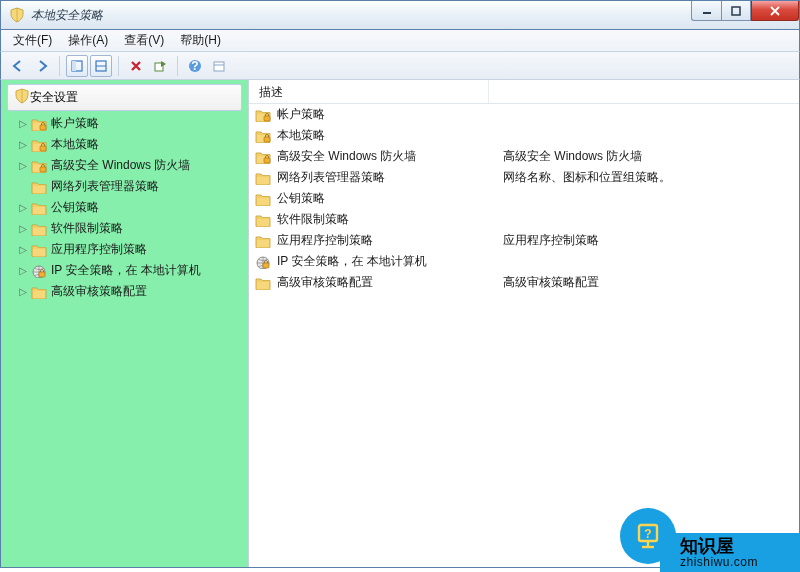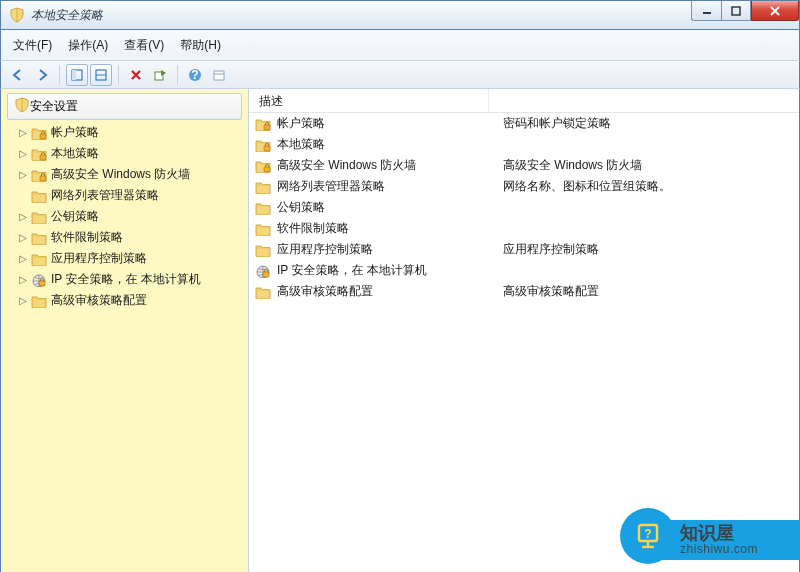--- a/index.html
+++ b/index.html
@@ -10,32 +10,32 @@
 .titlebar .icon { width: 16px; height: 16px; margin-right: 6px; display: inline-flex; align-items: center; justify-content: center; }
 .titlebar .title { color: #2a3b4d; font-size: 12px; font-style: italic; }
 .win-controls { position: absolute; right: 0; top: 0; display: flex; height: 22px; }
 .win-btn { width: 30px; height: 20px; border: 1px solid #7a92ac; border-top: none; display: inline-flex; align-items: center; justify-content: center; background: linear-gradient(#f5f9fc,#d7e4f0); }
 .win-btn.min { border-right: none; border-top-left-radius:0; border-bottom-left-radius:3px;}
 .win-btn.max { }
 .win-btn.close { width: 48px; background: linear-gradient(#f5a3a3,#d94b3e 45%,#c73224); border-color:#8e2b22; border-bottom-right-radius:3px;}
 .win-btn svg { display:block; }
 
 
-.menubar { height: 31px; background: linear-gradient(#f7f9fc,#eef3f9); border-left:1px solid #5a7fa8; border-right:1px solid #5a7fa8; border-bottom:1px solid #c6d3e2; display:flex; align-items:center; padding-left:6px; gap:4px;}
+.menubar { height: 22px; background: linear-gradient(#f7f9fc,#eef3f9); border-left:1px solid #5a7fa8; border-right:1px solid #5a7fa8; border-bottom:1px solid #c6d3e2; display:flex; align-items:center; padding-left:6px; gap:4px;}
 .menuitem { padding: 2px 6px; color:#1a1a1a; cursor:default; }
 
 
 .toolbar { height: 28px; background: linear-gradient(#f5f8fb,#e7edf5); border-left:1px solid #5a7fa8; border-right:1px solid #5a7fa8; border-bottom:1px solid #c6d3e2; display:flex; align-items:center; padding-left:6px; gap:2px;}
 .tbtn { width:22px; height:22px; display:inline-flex; align-items:center; justify-content:center; border:1px solid transparent; border-radius:2px;}
 .tbtn.active { border-color:#9fb7d4; background:linear-gradient(#fefefe,#e0ebf6);}
 .tsep { width:1px; height:20px; background:#c6d3e2; margin:0 4px; }
 
 
 .content { display:flex; height: calc(572px - 30px - 22px - 28px - 4px); border:1px solid #5a7fa8; border-top:none; margin:0; background:#fff;}
-.left-pane { width:248px; border-right:1px solid #c6d3e2; overflow:auto; background:#fef9c3;}
+.left-pane { width:248px; border-right:1px solid #c6d3e2; overflow:auto; background:#86efac;}
 .right-pane { flex:1; overflow:auto; background:#fff; }
 
 
 .tree-root-row { display:flex; align-items:center; padding:3px 6px; background:linear-gradient(#fcfcfc,#f0f0f0); border:1px solid #bcd0e9; border-radius:2px; margin:4px 6px 2px 6px;}
 .tree-item { display:flex; align-items:center; padding:2px 4px 2px 6px; gap:2px; white-space:nowrap; }
 .tree-item .twisty { width:12px; text-align:center; color:#6a6a6a; font-size:10px; user-select:none;}
 .tree-item .icon { width:16px; height:16px; display:inline-flex; align-items:center; justify-content:center; margin-right:2px;}
 .tree-item .label { color:#1a1a1a; }
 .tree-children .tree-item { padding-left: 16px; }
 
@@ -44,21 +44,21 @@
 .list-header .col { padding:4px 10px; color:#1a1a1a; border-right:1px solid #e8edf3;}
 .list-header .col:first-child { width:240px; }
 .list-body .row { display:flex; padding:2px 6px; align-items:center; gap:4px; }
 .list-body .row .icon { width:16px; height:16px; display:inline-flex; align-items:center; justify-content:center;}
 .list-body .row .name { width:224px; padding-left:2px; color:#1a1a1a; white-space:nowrap; }
 .list-body .row .desc { flex:1; color:#1a1a1a; white-space:nowrap; overflow:hidden; text-overflow:ellipsis; }
 
 
 .watermark { position:absolute; right:0; bottom:0; width:180px; height:70px; pointer-events:none;}
 .watermark .bubble { position:absolute; left:0; top:6px; width:56px; height:56px; border-radius:50%; background:#18a0e2; display:flex; align-items:center; justify-content:center;}
-.watermark .ribbon { position:absolute; left:40px; top:18px; right:0; height:40px; background:#18a0e2; display:flex; flex-direction:column; justify-content:center; padding-left:20px; color:#404040;}
+.watermark .ribbon { position:absolute; left:40px; top:31px; right:0; height:40px; background:#18a0e2; display:flex; flex-direction:column; justify-content:center; padding-left:20px; color:#000000;}
 .watermark .ribbon .big { font-size:18px; font-weight:bold; line-height:1;}
 .watermark .ribbon .small { font-size:12px; opacity:.9; letter-spacing:.5px;}
 
 
 .folder-svg { width:16px; height:14px; }
 </style>
 </head>
 <body>
 
 <svg width="0" height="0" style="position:absolute">
@@ -268,21 +268,20 @@
       <div class="col">描述</div>
     </div>
     <div class="list-body" id="list-body">
         <div class="row">
           <span class="icon">
             <svg class="folder-svg" width="16" height="16">
               <use href="#ic-folder-lock"></use>
             </svg>
           </span>
           <span class="name">帐户策略</span>
-          <span class="desc">密码和帐户锁定策略</span>
         </div>
         <div class="row">
           <span class="icon">
             <svg class="folder-svg" width="16" height="16">
               <use href="#ic-folder-lock"></use>
             </svg>
           </span>
           <span class="name">本地策略</span>
         </div>
         <div class="row">

